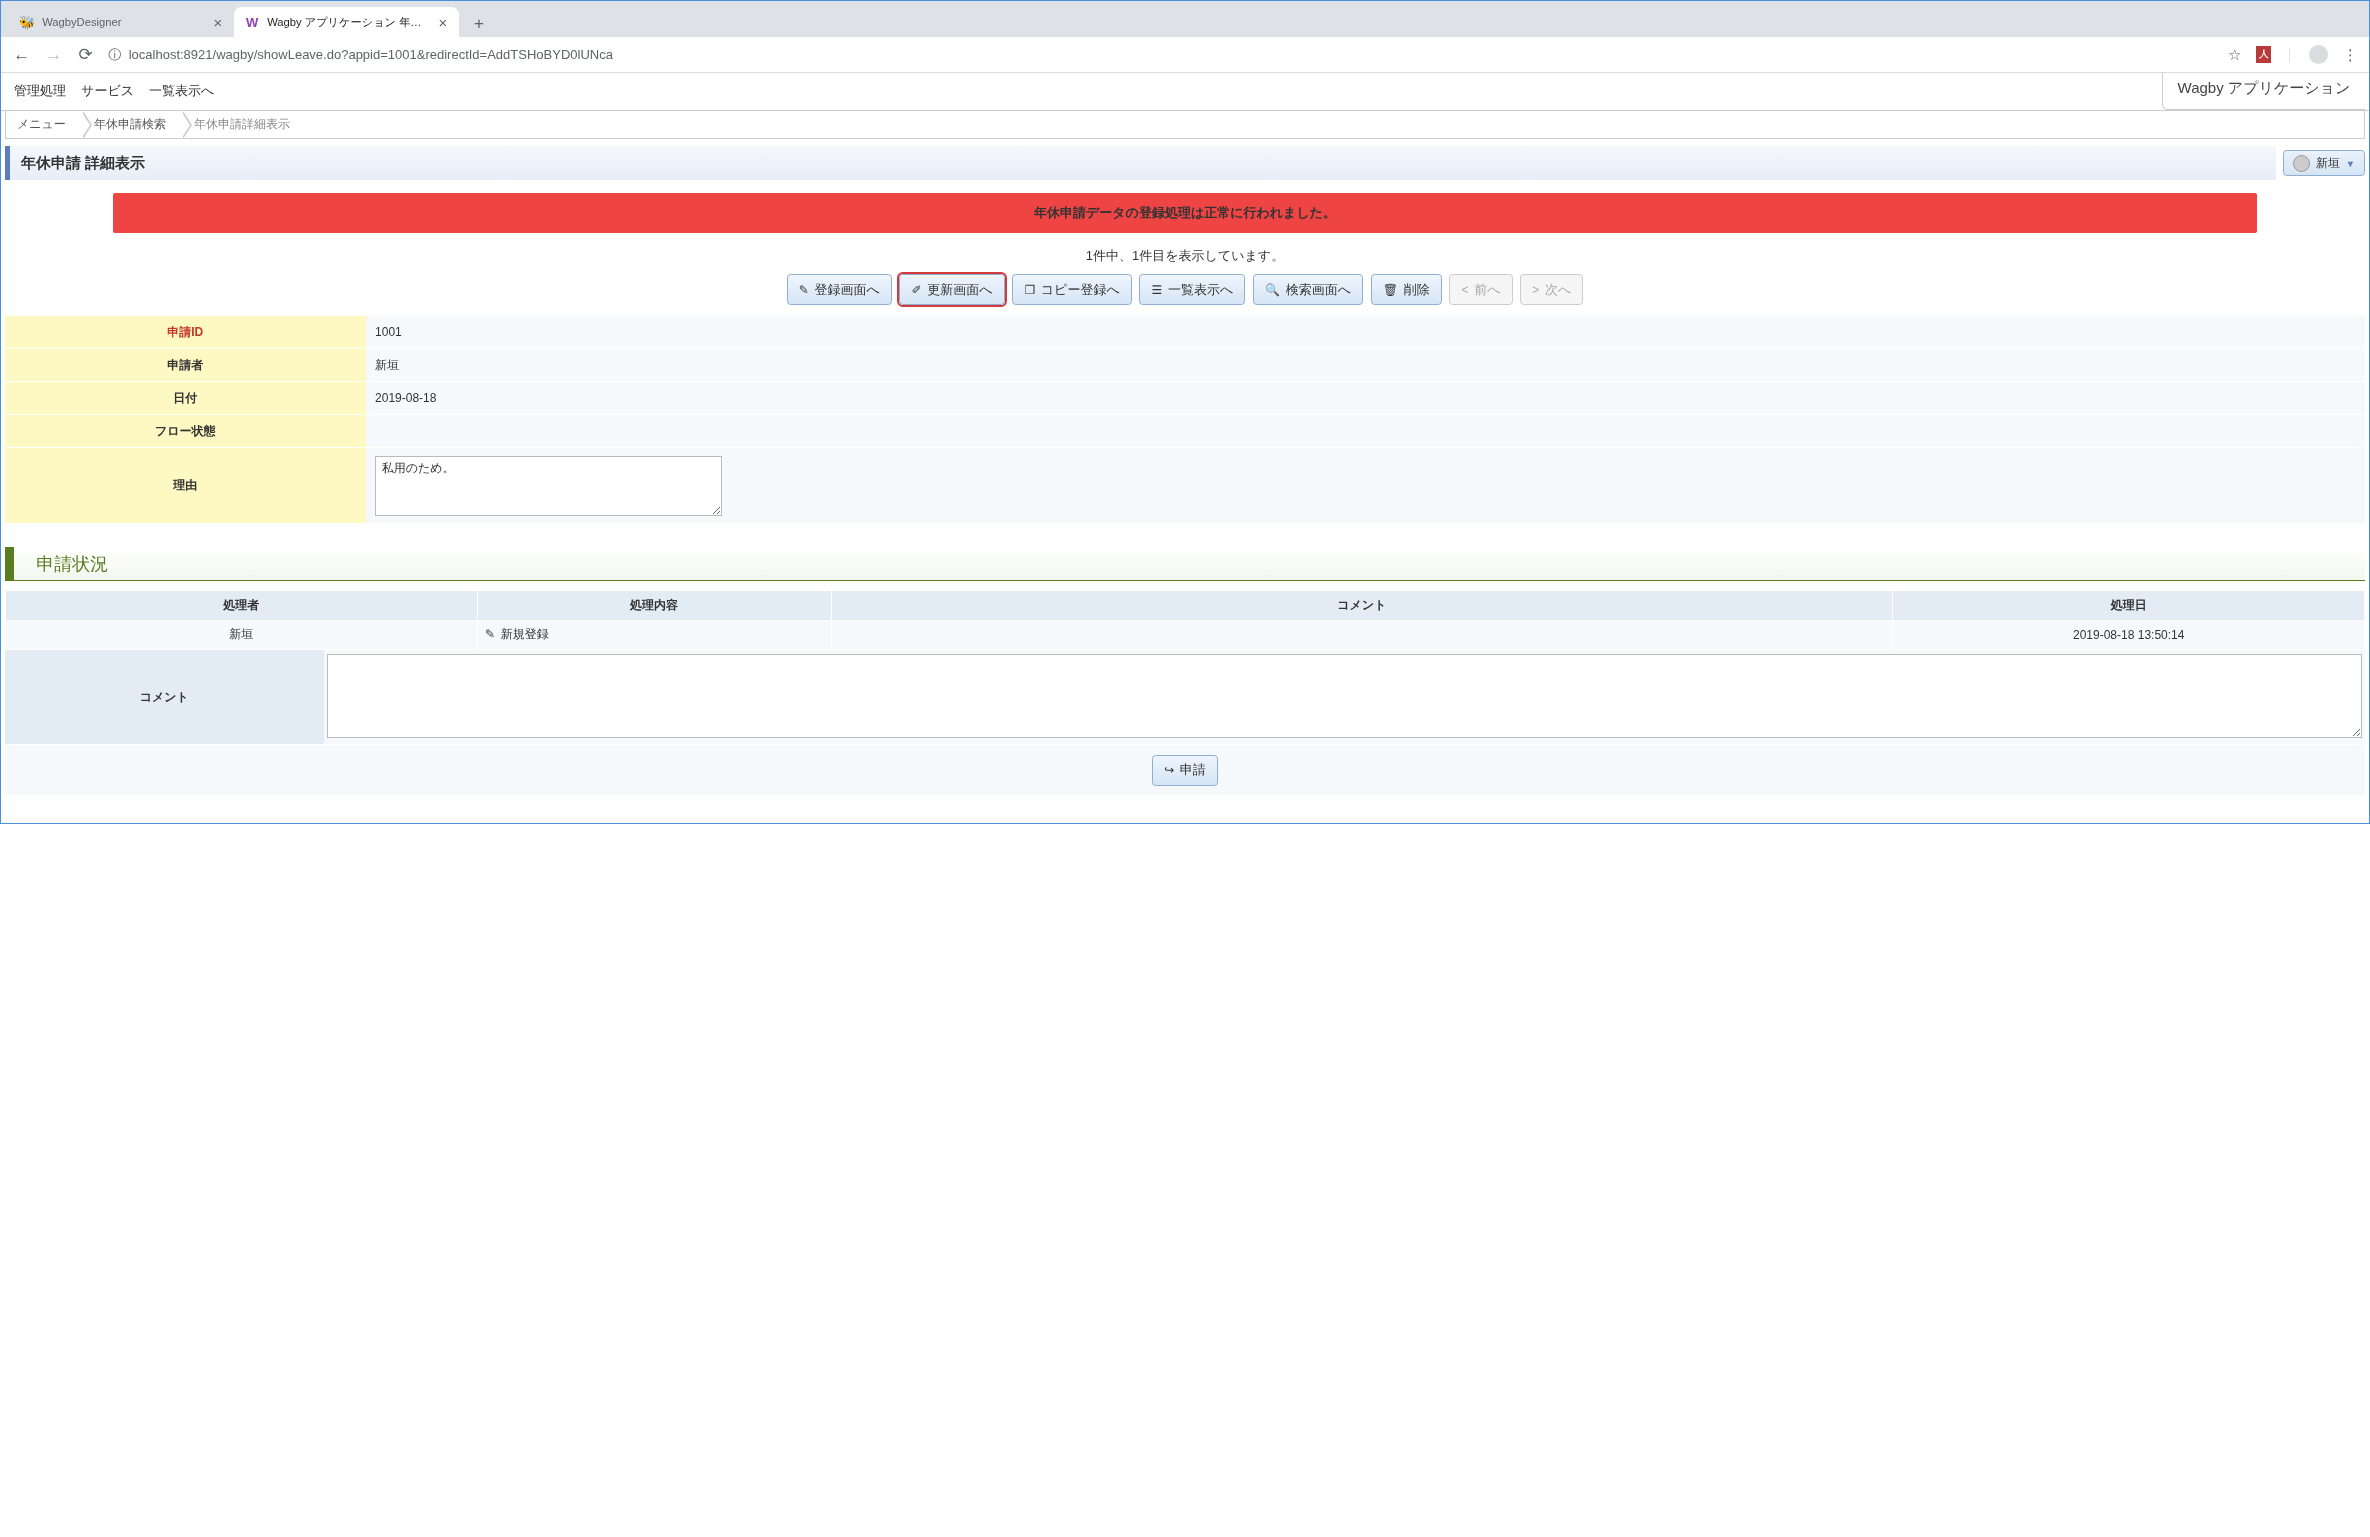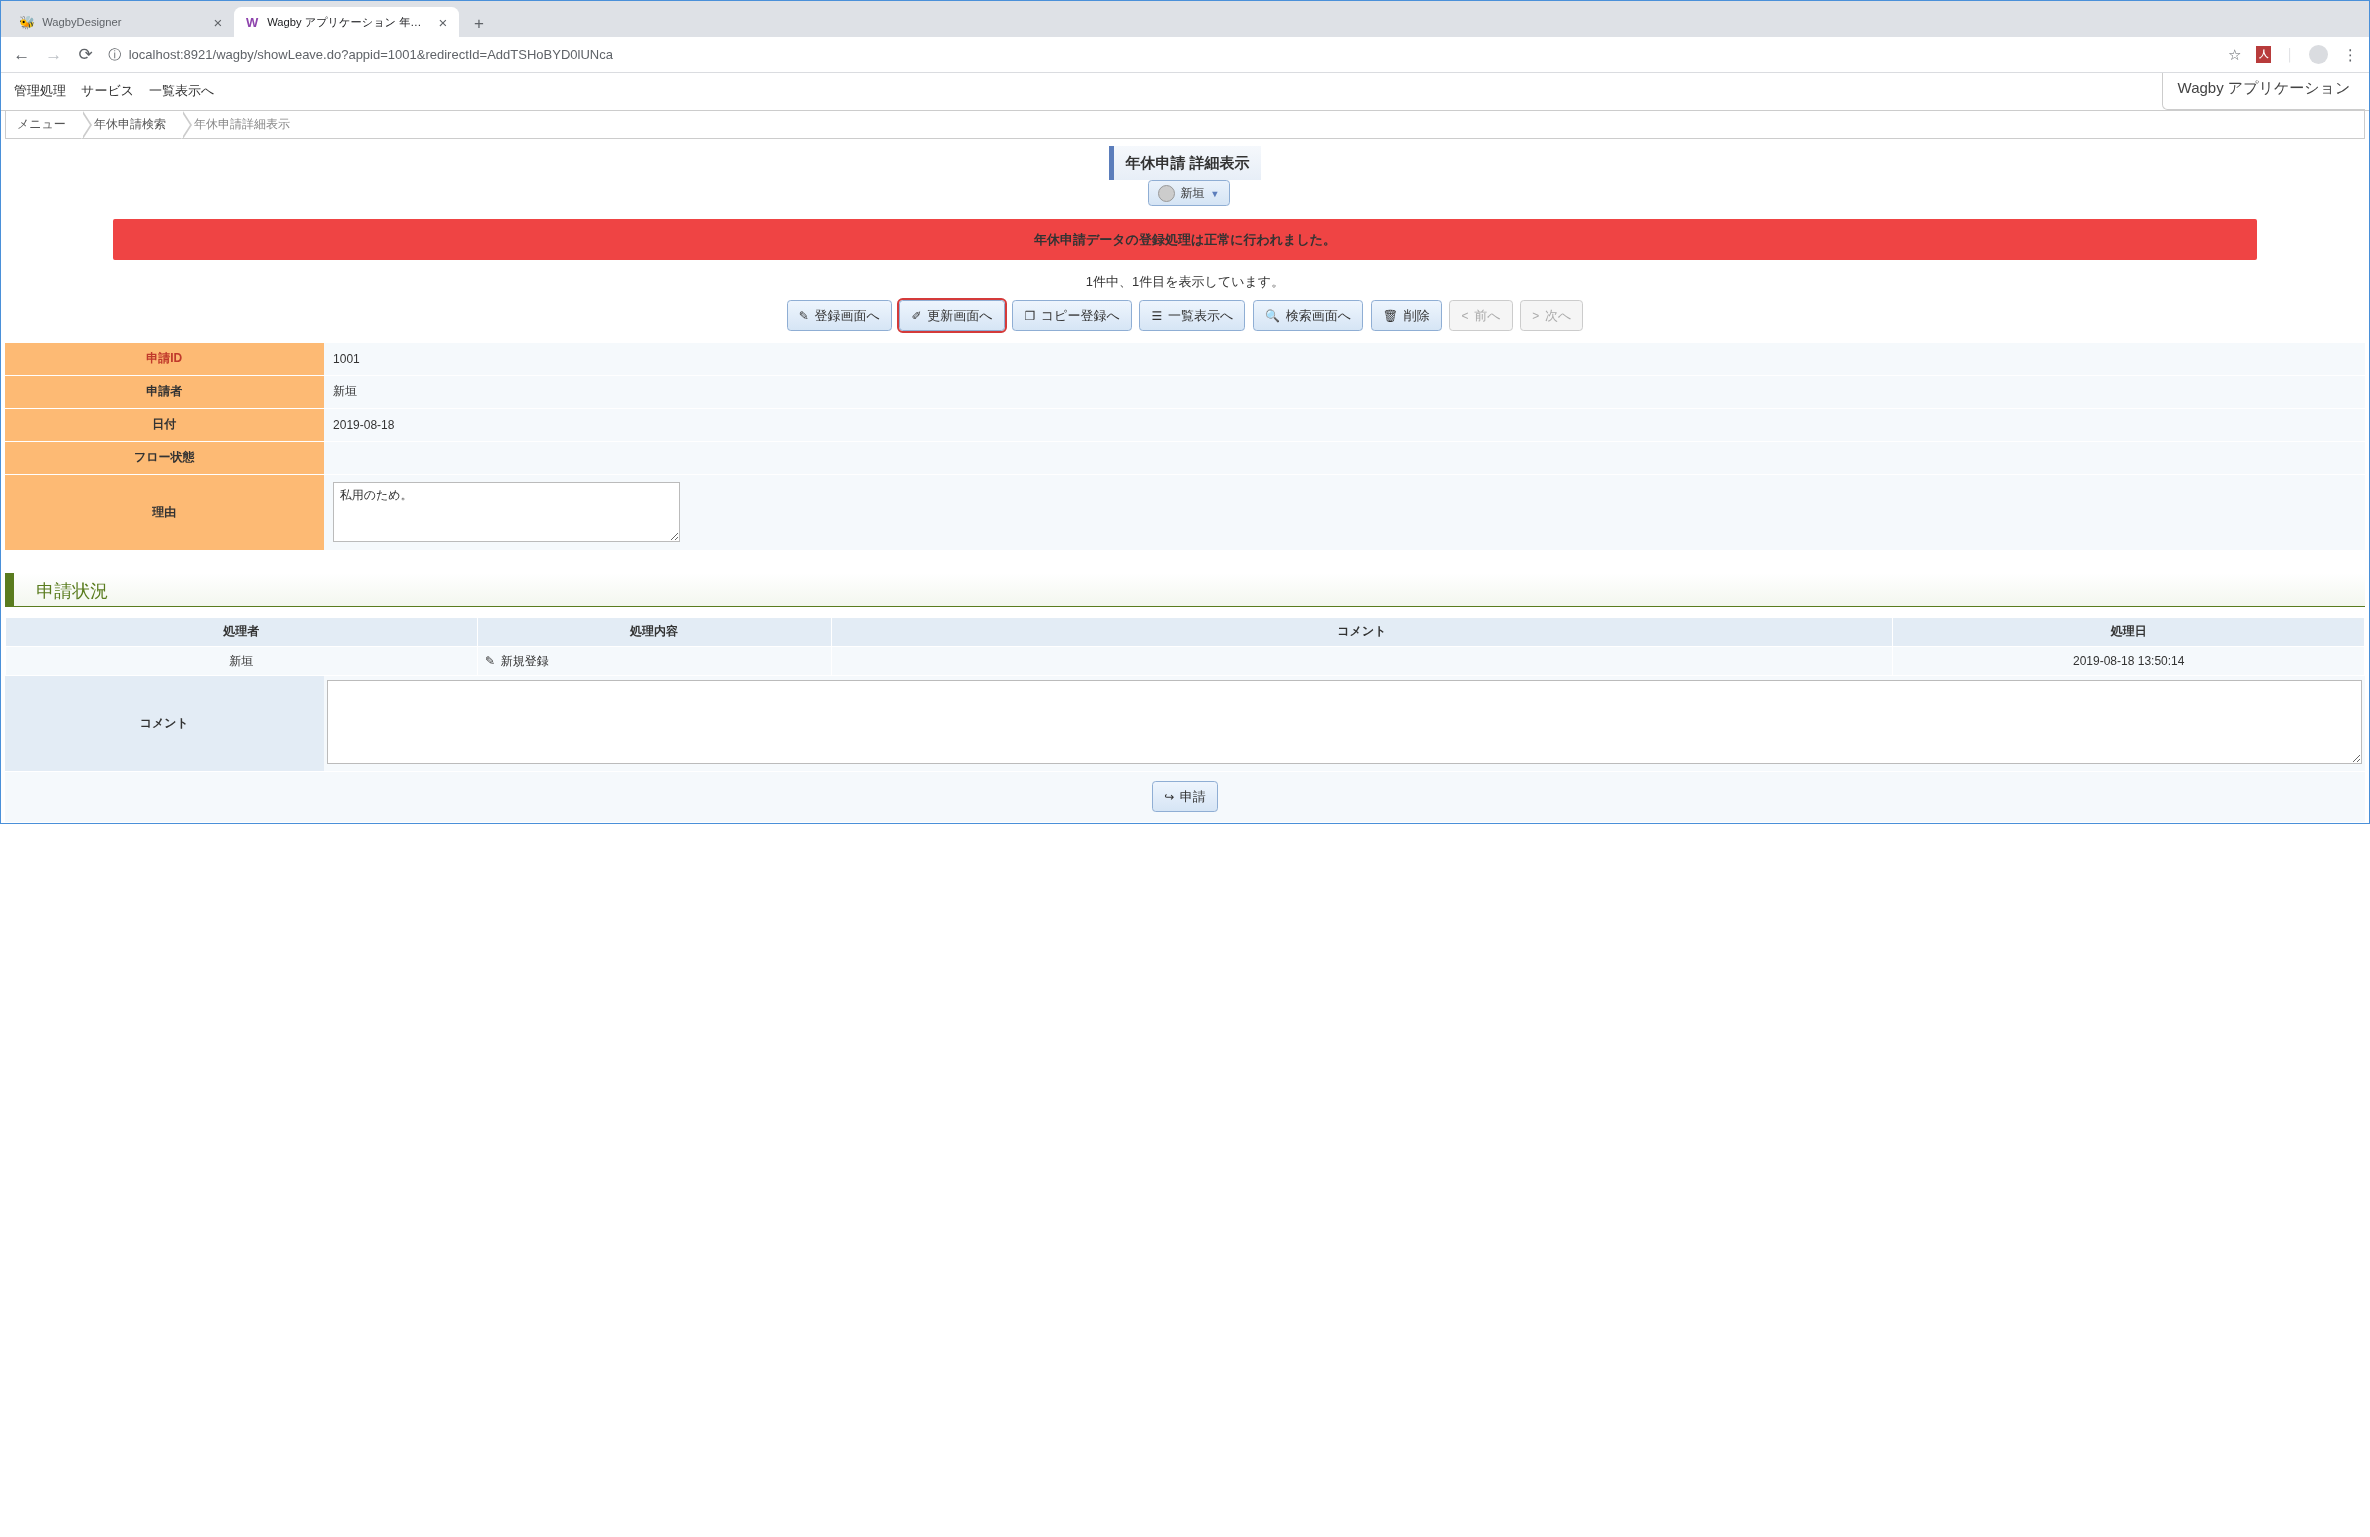--- a/index.html
+++ b/index.html
@@ -37,37 +37,37 @@
 .menubar-item { padding: 3.7px 7.5px; color: #333; font-size: 13px; }
 .app-title-box { border: 0.9px solid #ccc; border-top: none; border-right: none; border-radius: 0 0 0 5.6px; padding: 5.6px 15px; font-size: 15px; font-weight: normal; color: #444; background: #fff; margin-right: 3.7px; }
 
 .breadcrumb { display: flex; align-items: center; border: 0.9px solid #ccc; border-top: none; margin: 0 3.7px 0 3.7px; height: 28px; font-size: 12px; }
 .crumb { padding: 0 17px 0 11.2px; position: relative; color: #555; height: 100%; display: flex; align-items: center; }
 .crumb::after { content: ""; position: absolute; right: -7.5px; top: 0; width: 0; height: 0; border-top: 14px solid transparent; border-bottom: 14px solid transparent; border-left: 9.4px solid #fff; z-index: 2; }
 .crumb::before { content: ""; position: absolute; right: -9.4px; top: 0; width: 0; height: 0; border-top: 14px solid transparent; border-bottom: 14px solid transparent; border-left: 9.4px solid #ccc; z-index: 1; }
 .crumb:last-child::after, .crumb:last-child::before { display: none; }
 .crumb.active { color: #888; }
 
-.page-header { display: flex; justify-content: flex-end; align-items: center; margin: 7.5px 3.7px 0 3.7px; flex-direction: column; }
+.page-header { display: flex; justify-content: flex-end; align-items: center; margin: 7.5px 3.7px 0 3.7px; }
 .page-title-bar { border-left: 5.6px solid #5b7dbb; background: linear-gradient(#f5f8fc, #e7eef7); padding: 7.5px 11.2px; font-size: 15px; font-weight: bold; flex: 1; color: #333; }
 .user-menu { border: 0.9px solid #8faed4; border-radius: 3.7px; background: linear-gradient(#eaf2fb,#d5e4f4); padding: 3.7px 9.4px; display: flex; align-items: center; gap: 5.6px; margin-left: 7.5px; }
 .user-avatar-icon { width: 17px; height: 17px; border-radius: 50%; background: #ccc; display: inline-block; border: 0.9px solid #999; }
 .caret-down { color: #5b7dbb; font-size: 9.4px; }
 
 .msg-banner { background: #ef4444; color: #333; text-align: center; padding: 11.2px; margin: 13px 112px 9.4px 112px; font-size: 13px; font-weight: bold; border-radius: 1.9px; }
 .record-info { text-align: center; font-size: 13px; padding: 3.7px 0 9.4px 0; }
 
 .action-bar { display: flex; justify-content: center; gap: 7.5px; padding: 0 0 11.2px 0; flex-wrap: wrap; }
 .btn { border: 0.9px solid #8faed4; border-radius: 3.7px; background: linear-gradient(#eef5fd,#d6e5f5); padding: 5.6px 11.2px; font-size: 13px; color: #333; display: inline-flex; align-items: center; gap: 5.6px; cursor: pointer; }
 .btn .icon { font-size: 12px; }
 .btn.disabled { background: #f5f5f5; border-color: #ccc; color: #aaa; cursor: default; }
 .btn.highlighted { outline: 2.8px solid #d43a3a; outline-offset: 0.9px; }
 
 .detail-table { width: calc(100% - 7.5px); margin: 0 3.7px; border-collapse: collapse; }
-.detail-table th { background: #fdba74; width: 319px; padding: 7.5px; text-align: center; font-weight: bold; color: #333; border-bottom: 0.9px solid #fff; margin-top: 36px; }
+.detail-table th { background: #fef9c3; width: 361px; padding: 7.5px; text-align: center; font-weight: bold; color: #333; border-bottom: 0.9px solid #fff; margin-top: 36px; }
 .detail-table th.required { color: #c0392b; }
 .detail-table td { background: #f5f9fc; padding: 7.5px 9.4px; border-bottom: 0.9px solid #fff; }
 .reason-box { border: 0.9px solid #bbb; background: #fff; width: 347px; height: 60px; padding: 3.7px 5.6px; resize: both; overflow: auto; font-family: inherit; font-size: 12px; }
 
 .section-header { border-left: 9.4px solid #5a7c1f; border-bottom: 0.9px solid #5a7c1f; padding: 5.6px 11.2px 3.7px 22.5px; color: #5a7c1f; font-size: 18px; margin: 22.5px 3.7px 9.4px 3.7px; background: linear-gradient(#fff,#f3f7ef); }
 
 .status-table { width: calc(100% - 7.5px); margin: 0 3.7px; border-collapse: collapse; table-layout: fixed; }
 .status-table th { background: #e3ecf5; padding: 5.6px; text-align: center; font-weight: bold; border: 0.9px solid #fff; }
 .status-table td { background: #f5f9fc; padding: 5.6px 7.5px; border: 0.9px solid #fff; text-align: center; }
 .status-table td.left { text-align: left; }

